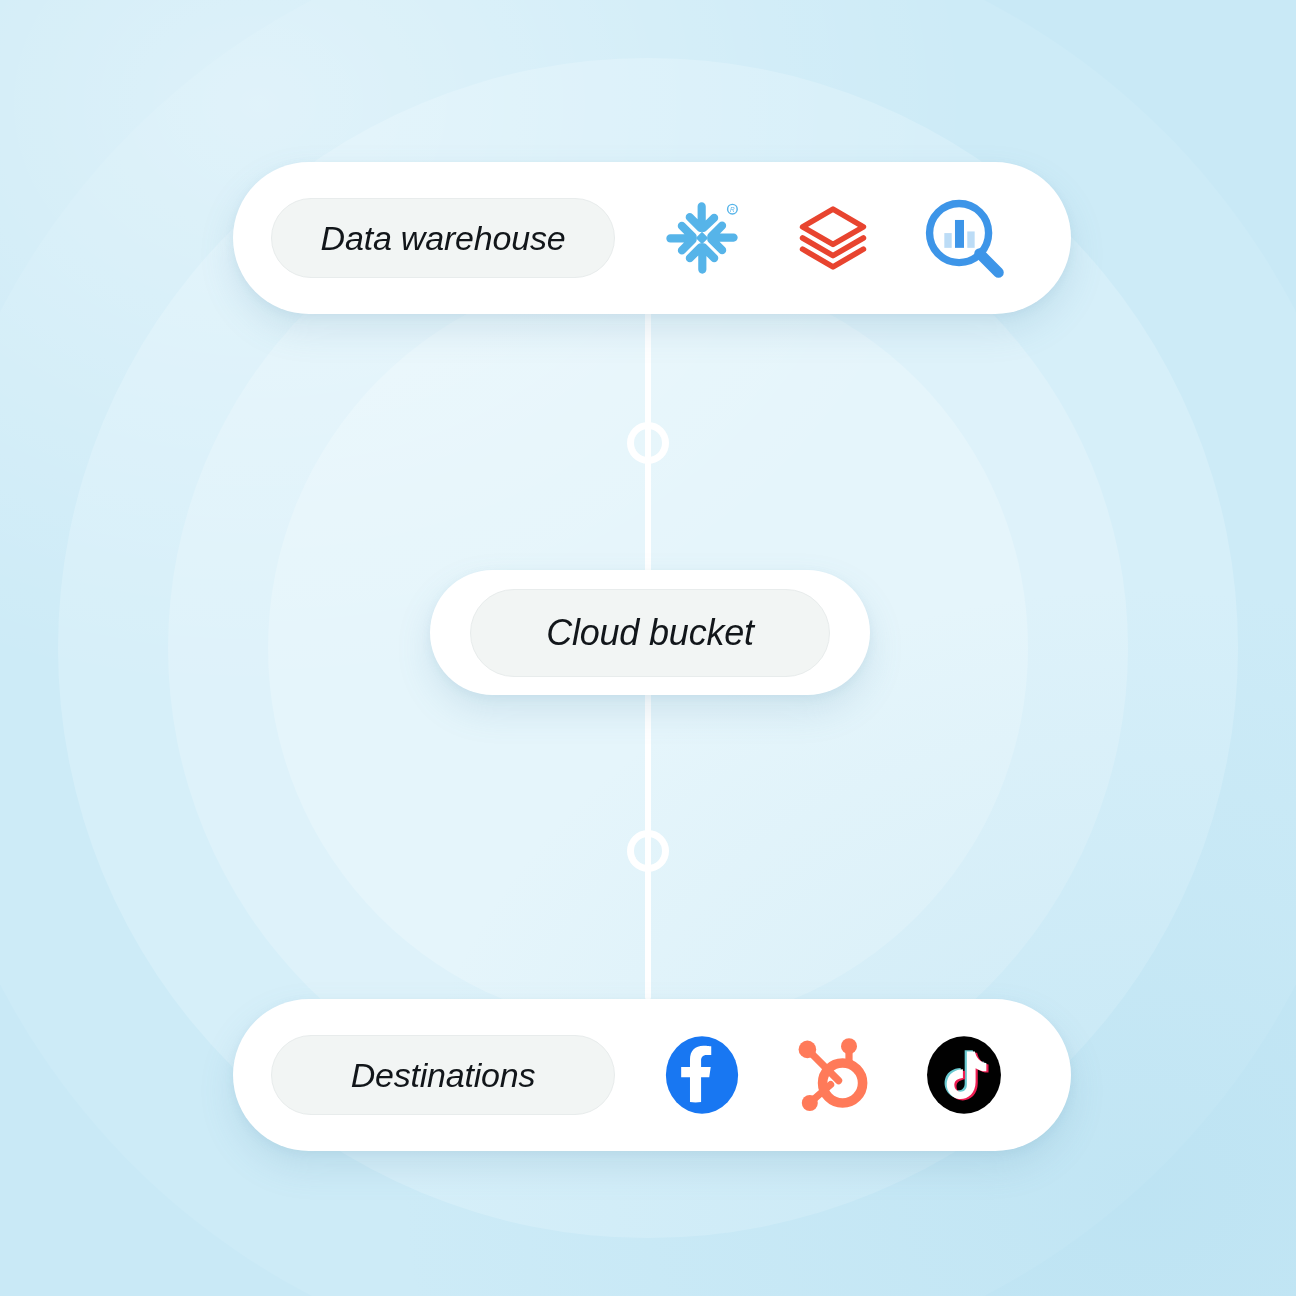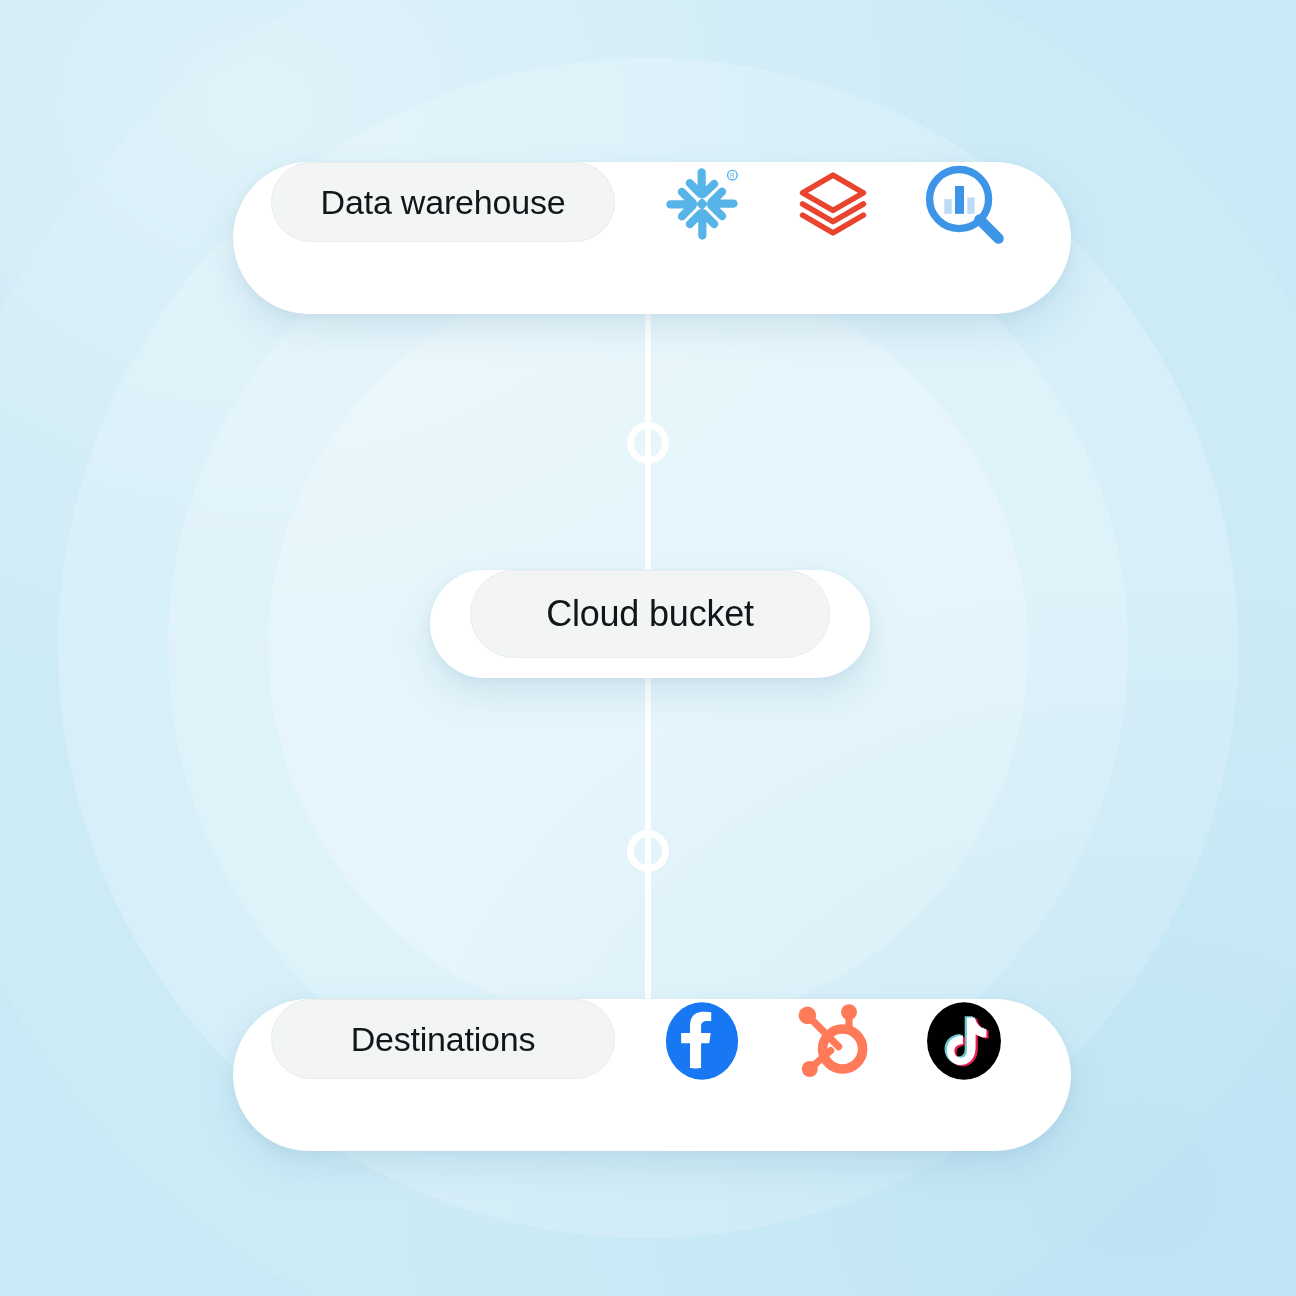--- a/index.html
+++ b/index.html
@@ -74,37 +74,38 @@
   .node-bottom { top: 851px; }
 
   
   .card {
     position: absolute;
     background: #ffffff;
     border-radius: 999px;
     box-shadow: 0 16px 34px rgba(95, 150, 175, 0.17),
                 0 3px 10px rgba(95, 150, 175, 0.09);
     display: flex;
-    align-items: flex-start;
+    align-items: center;
     box-sizing: border-box;
+    font-style: italic;
   }
 
   .card-warehouse {
     left: 233px;
     top: 162px;
     width: 838px;
     height: 152px;
     padding: 0 38px;
     gap: 0;
   }
   .card-bucket {
     left: 430px;
     top: 570px;
     width: 440px;
-    height: 108px;
+    height: 125px;
     padding: 0 40px;
     justify-content: center;
   }
   .card-destinations {
     left: 233px;
     top: 972px;
     width: 838px;
     height: 152px;
     padding: 0 38px;
     margin-top: 27px;

